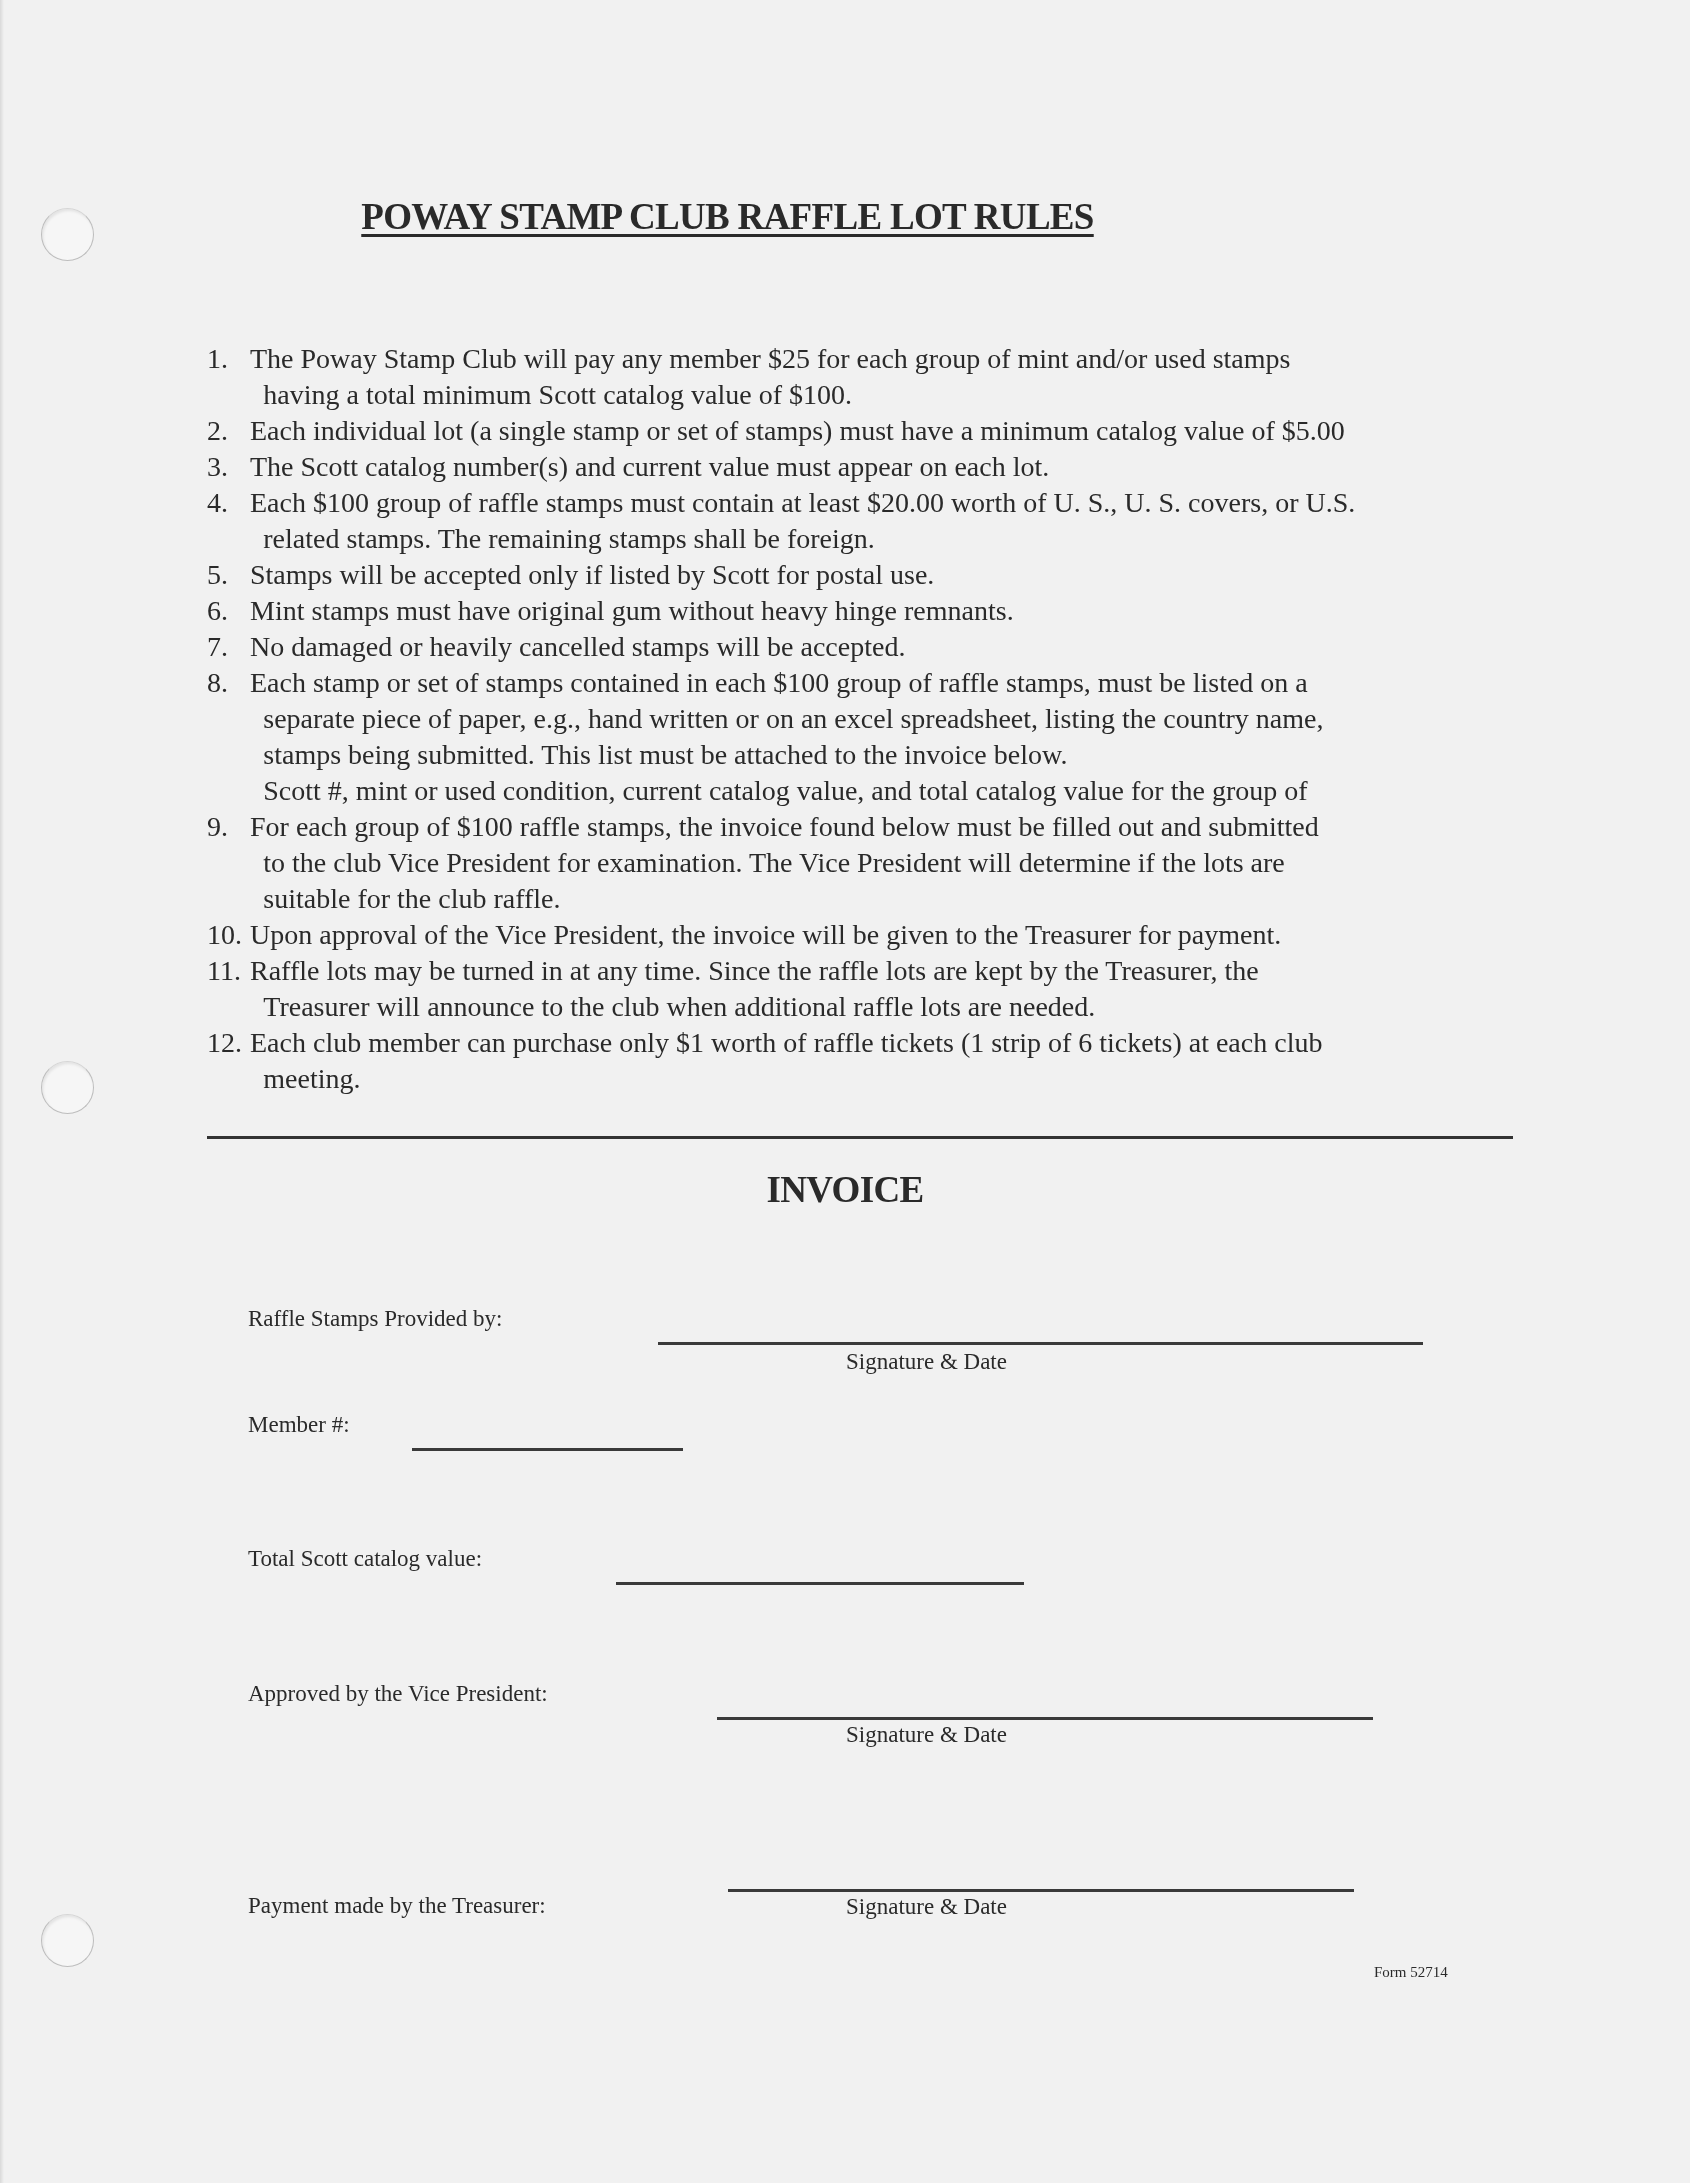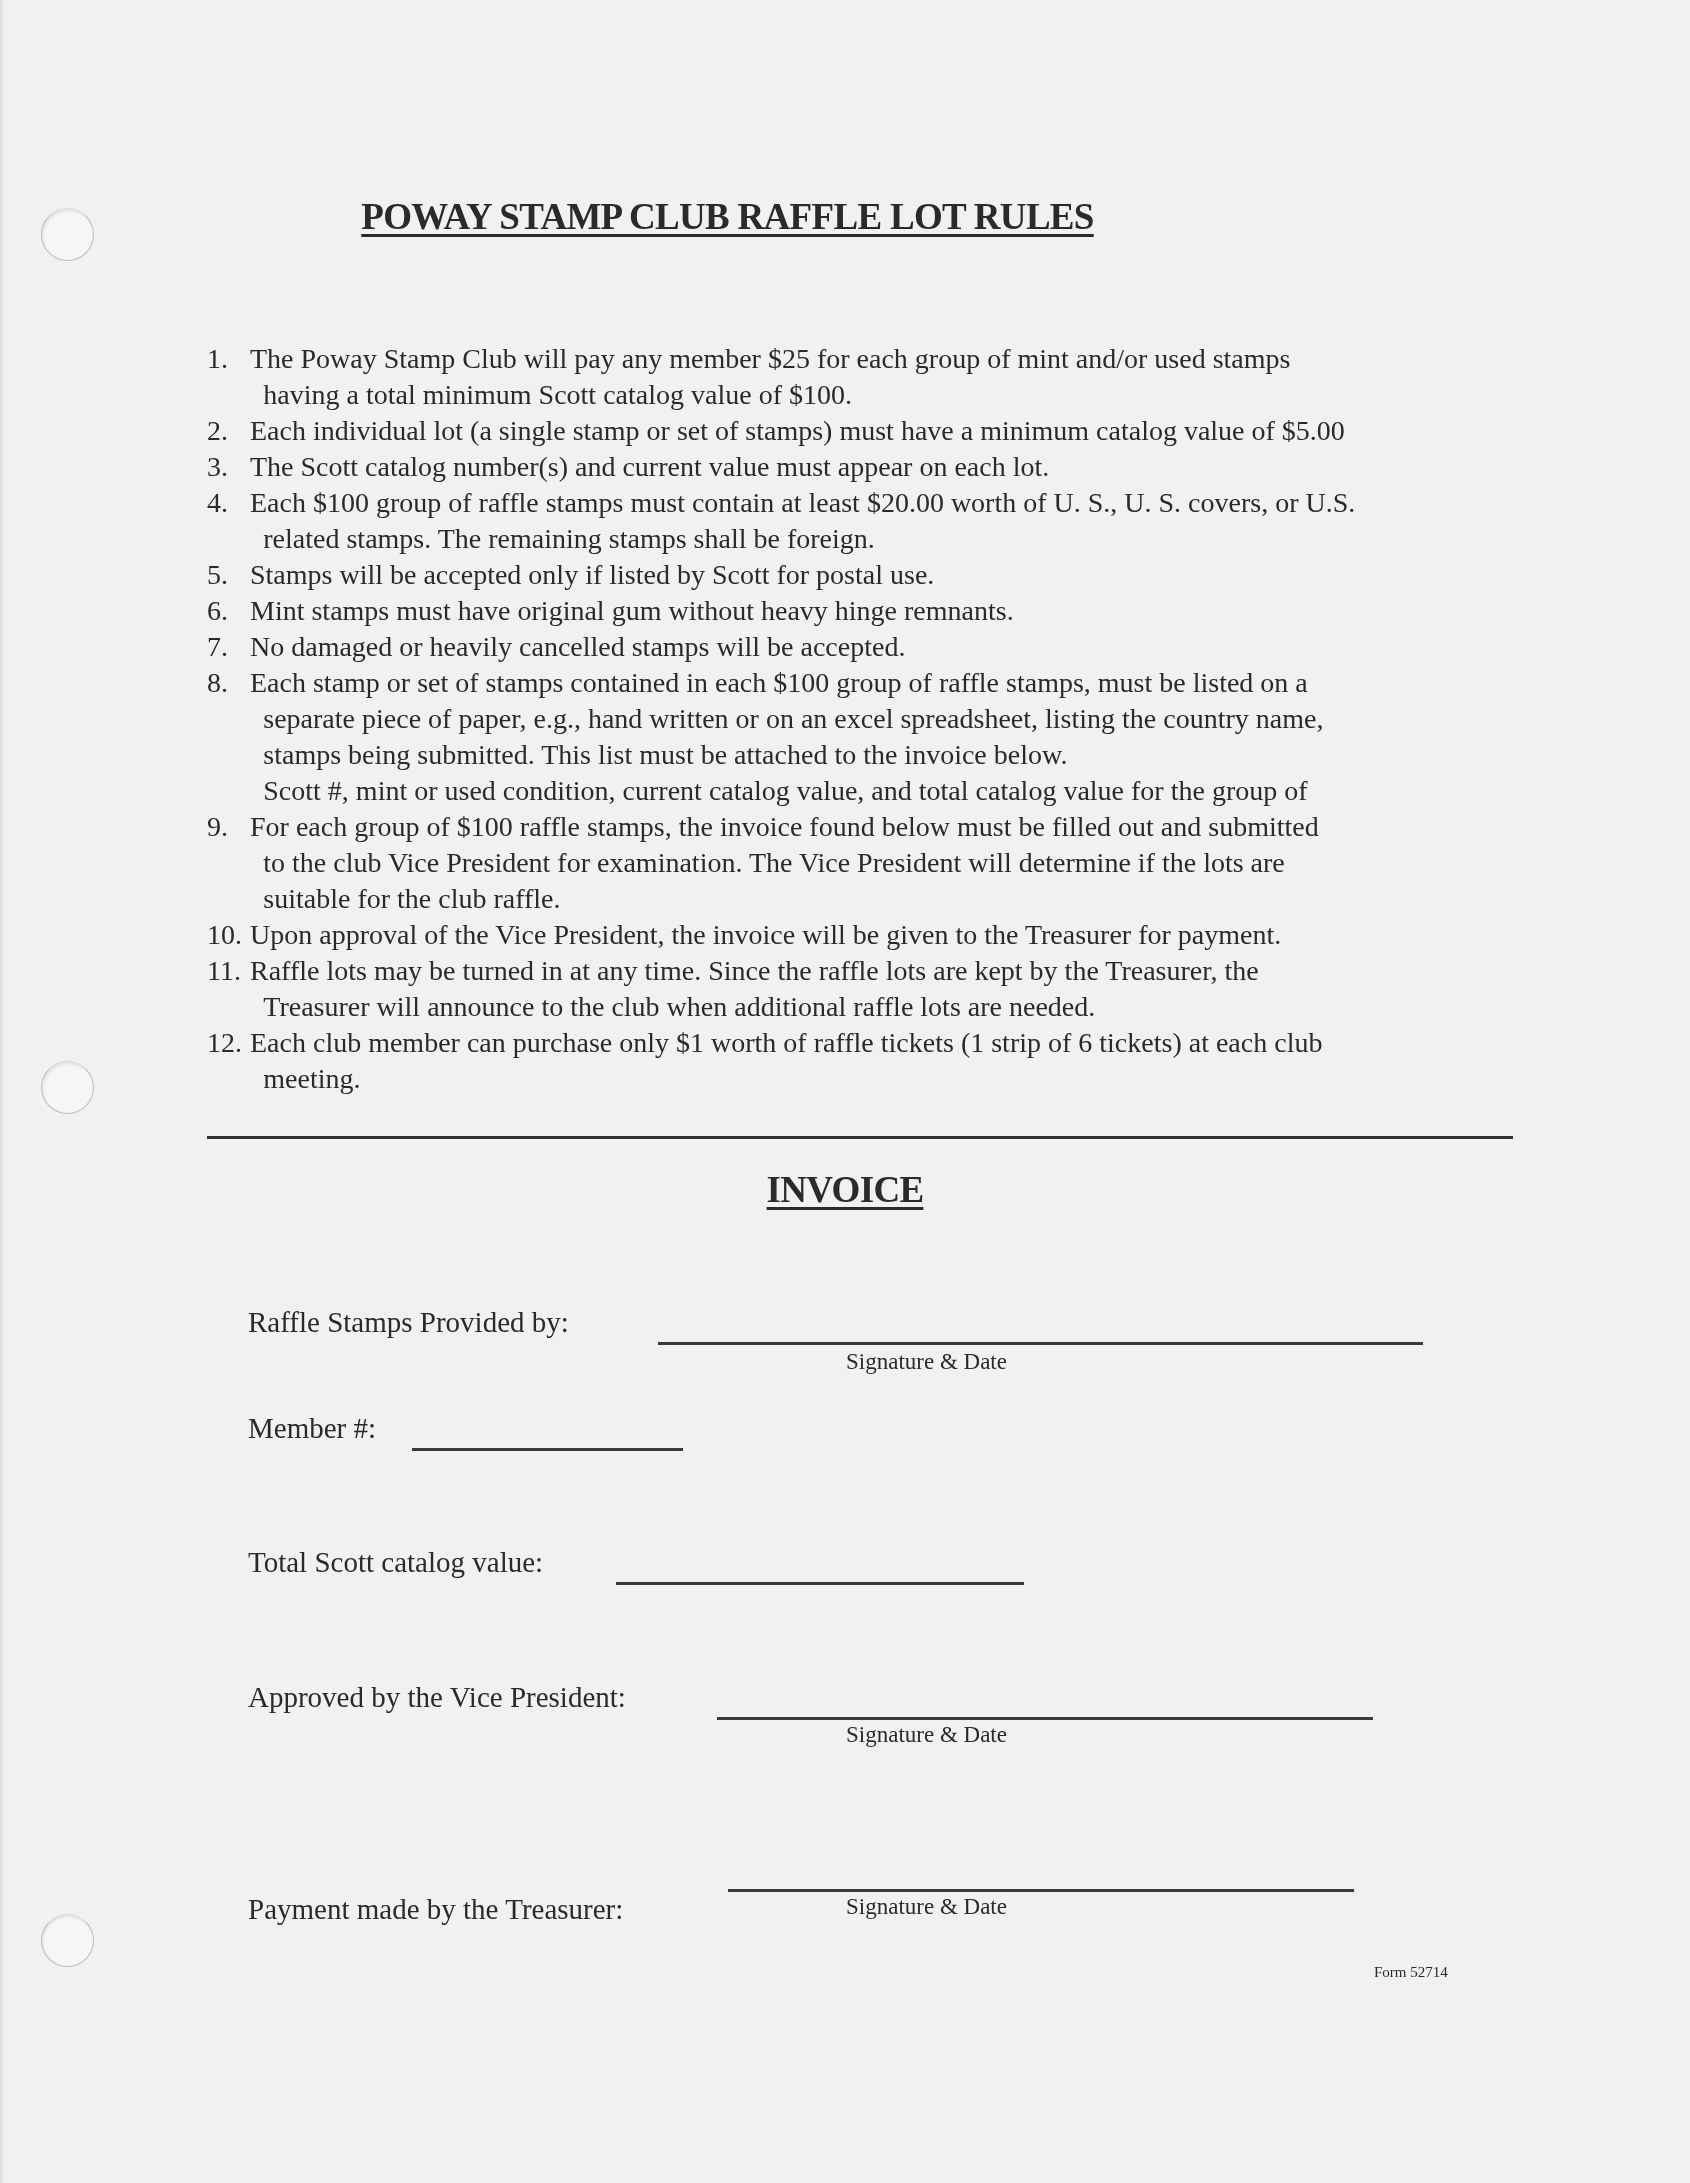--- a/index.html
+++ b/index.html
@@ -41,23 +41,23 @@
     .rule .txt-cont { display: block; padding-left: 13.3px; }
     .rule.two-digit .num { left: 0; }
     .divider {
       position: absolute; left: 207px; top: 1136px; width: 1306px; height: 3.3px;
       background: #333;
     }
     .invoice-title {
       position: absolute; left: 0; width: 1690px; top: 1168px;
       text-align: center; font-size: 37px; font-weight: bold; letter-spacing: -0.7px;
     }
-    .invoice-title span { text-decoration: underline; text-underline-offset: 5.3px; text-decoration-thickness: 2.7px; }
+    .invoice-title span { text-underline-offset: 5.3px; text-decoration-thickness: 2.7px; }
     .field-label {
-      position: absolute; font-size: 29px; white-space: nowrap;
+      position: absolute; font-size: 23px; white-space: nowrap;
     }
     .field-line {
       position: absolute; height: 2.7px; background: #3a3a3a;
     }
     .sig-caption {
       position: absolute; font-size: 23px; white-space: nowrap;
     }
     .form-number {
       position: absolute; left: 1374px; top: 1964px; font-size: 15px;
     }

